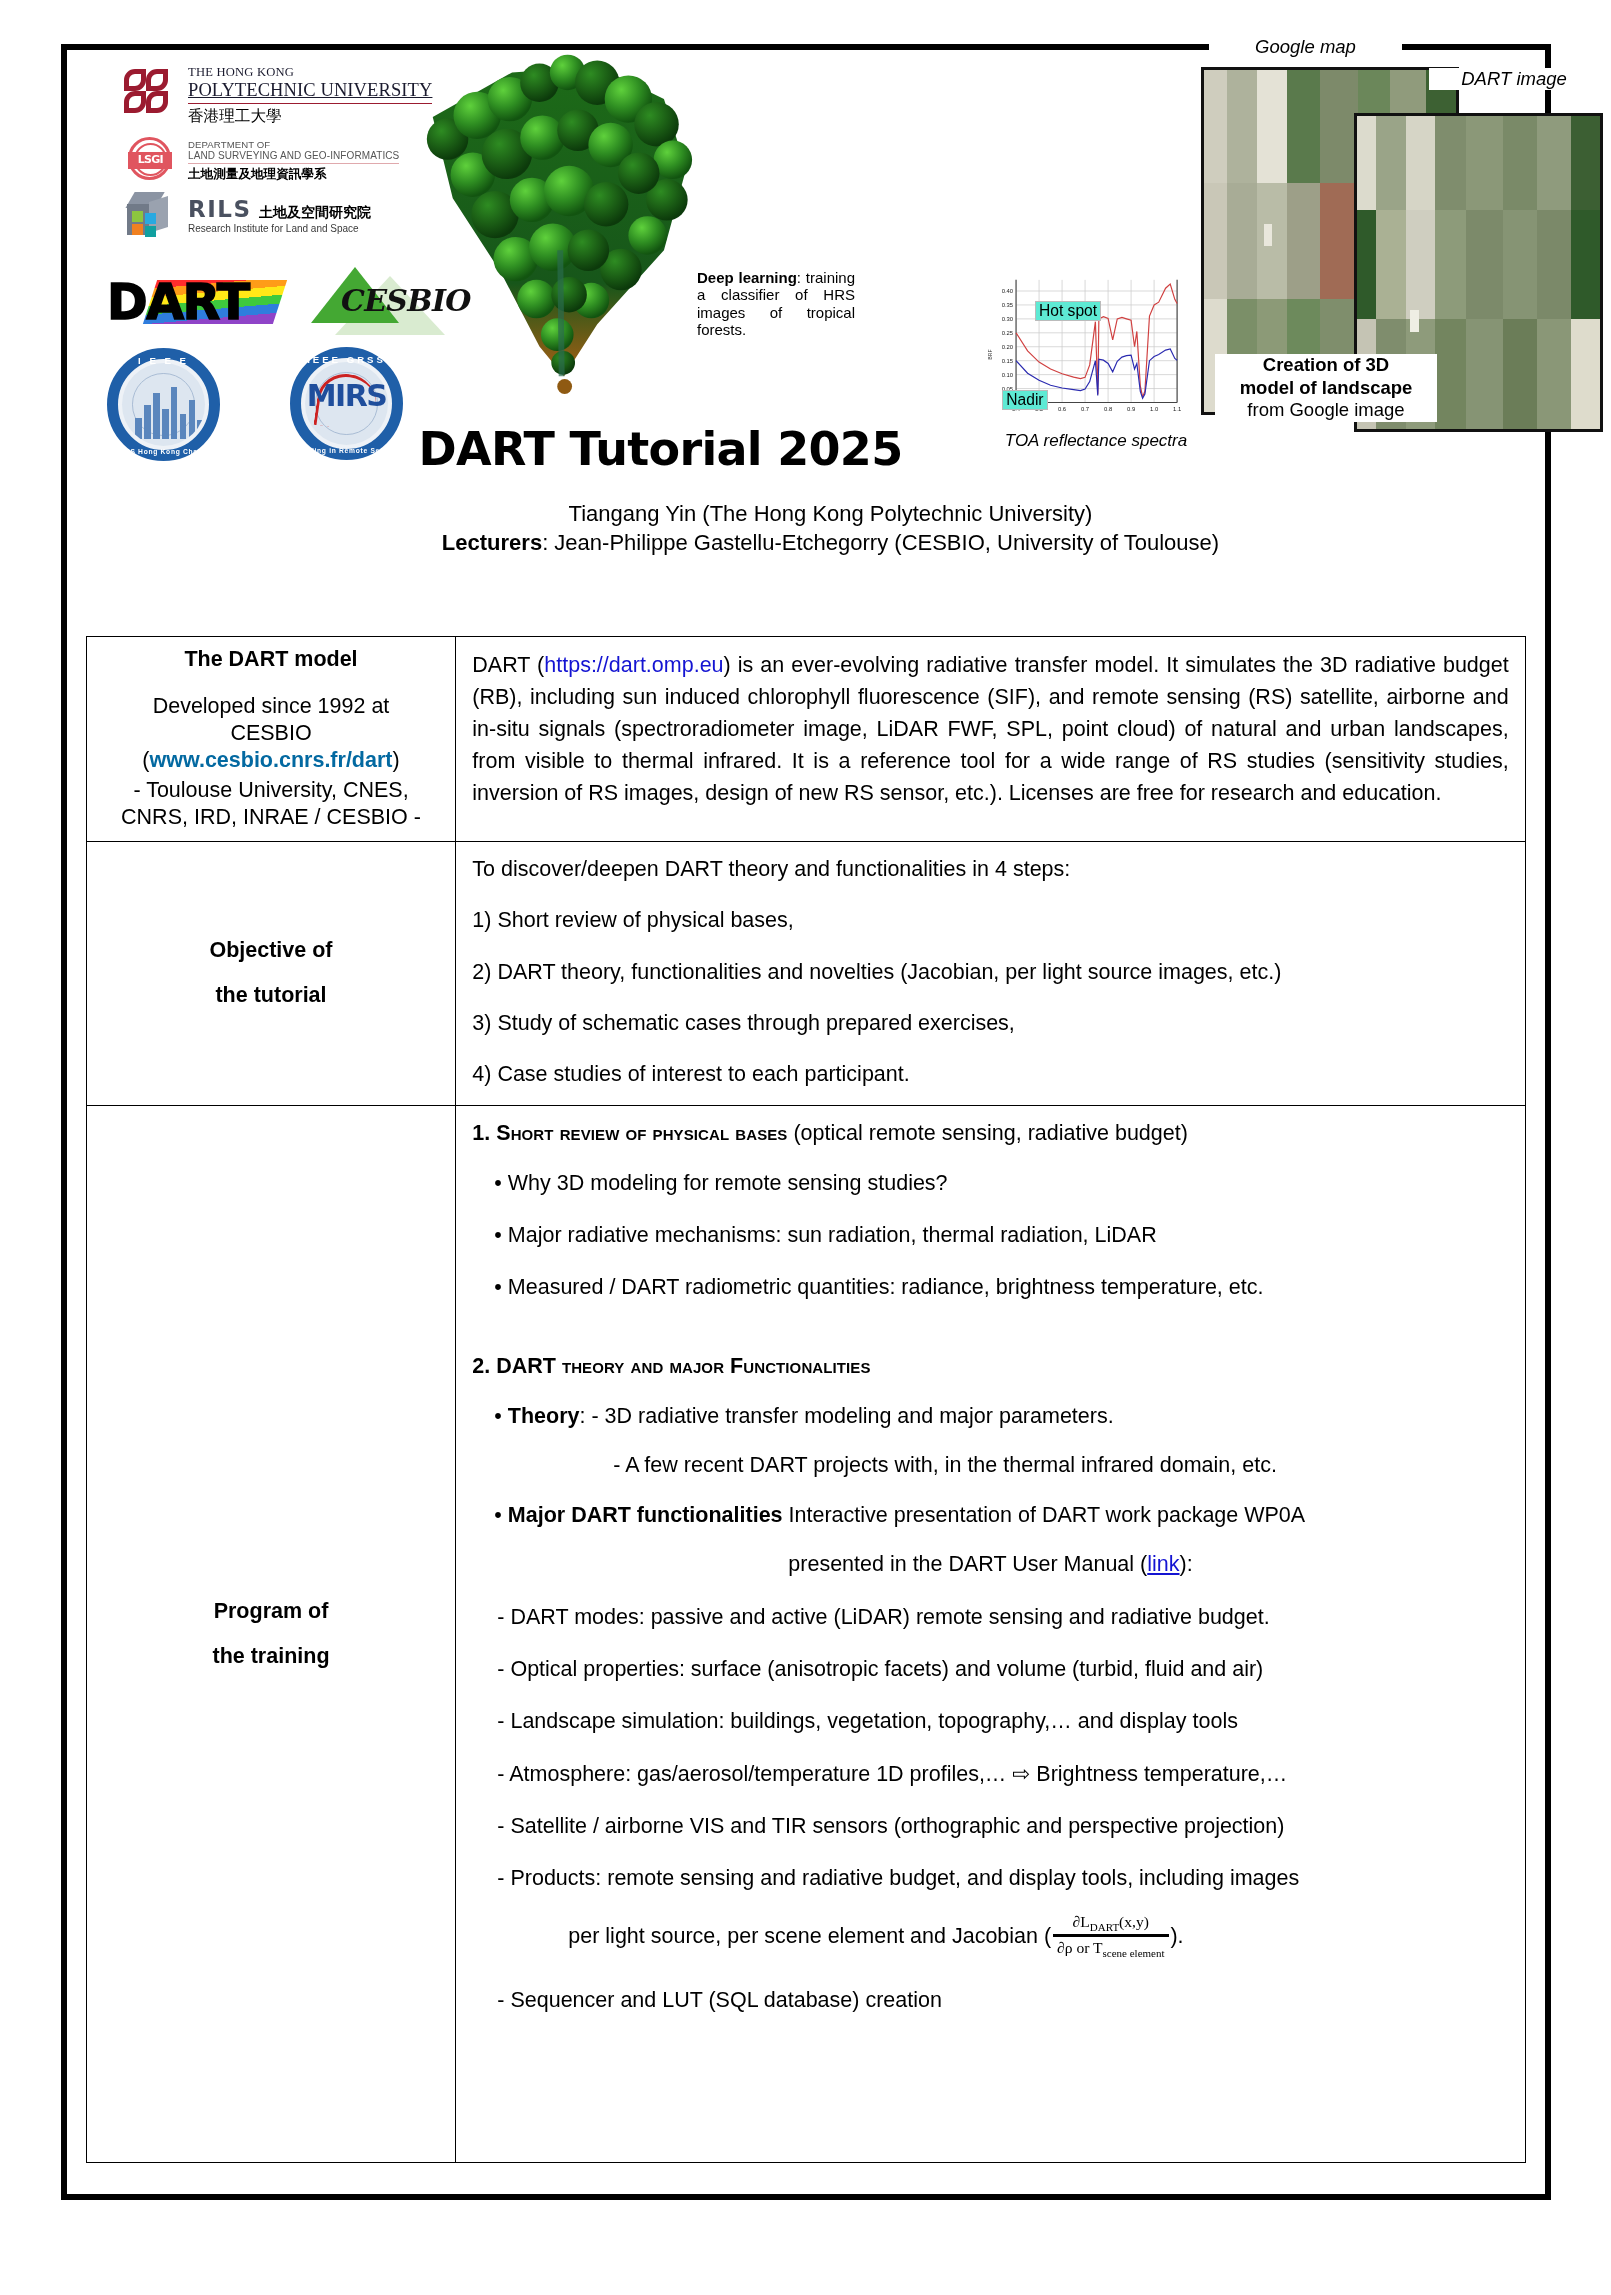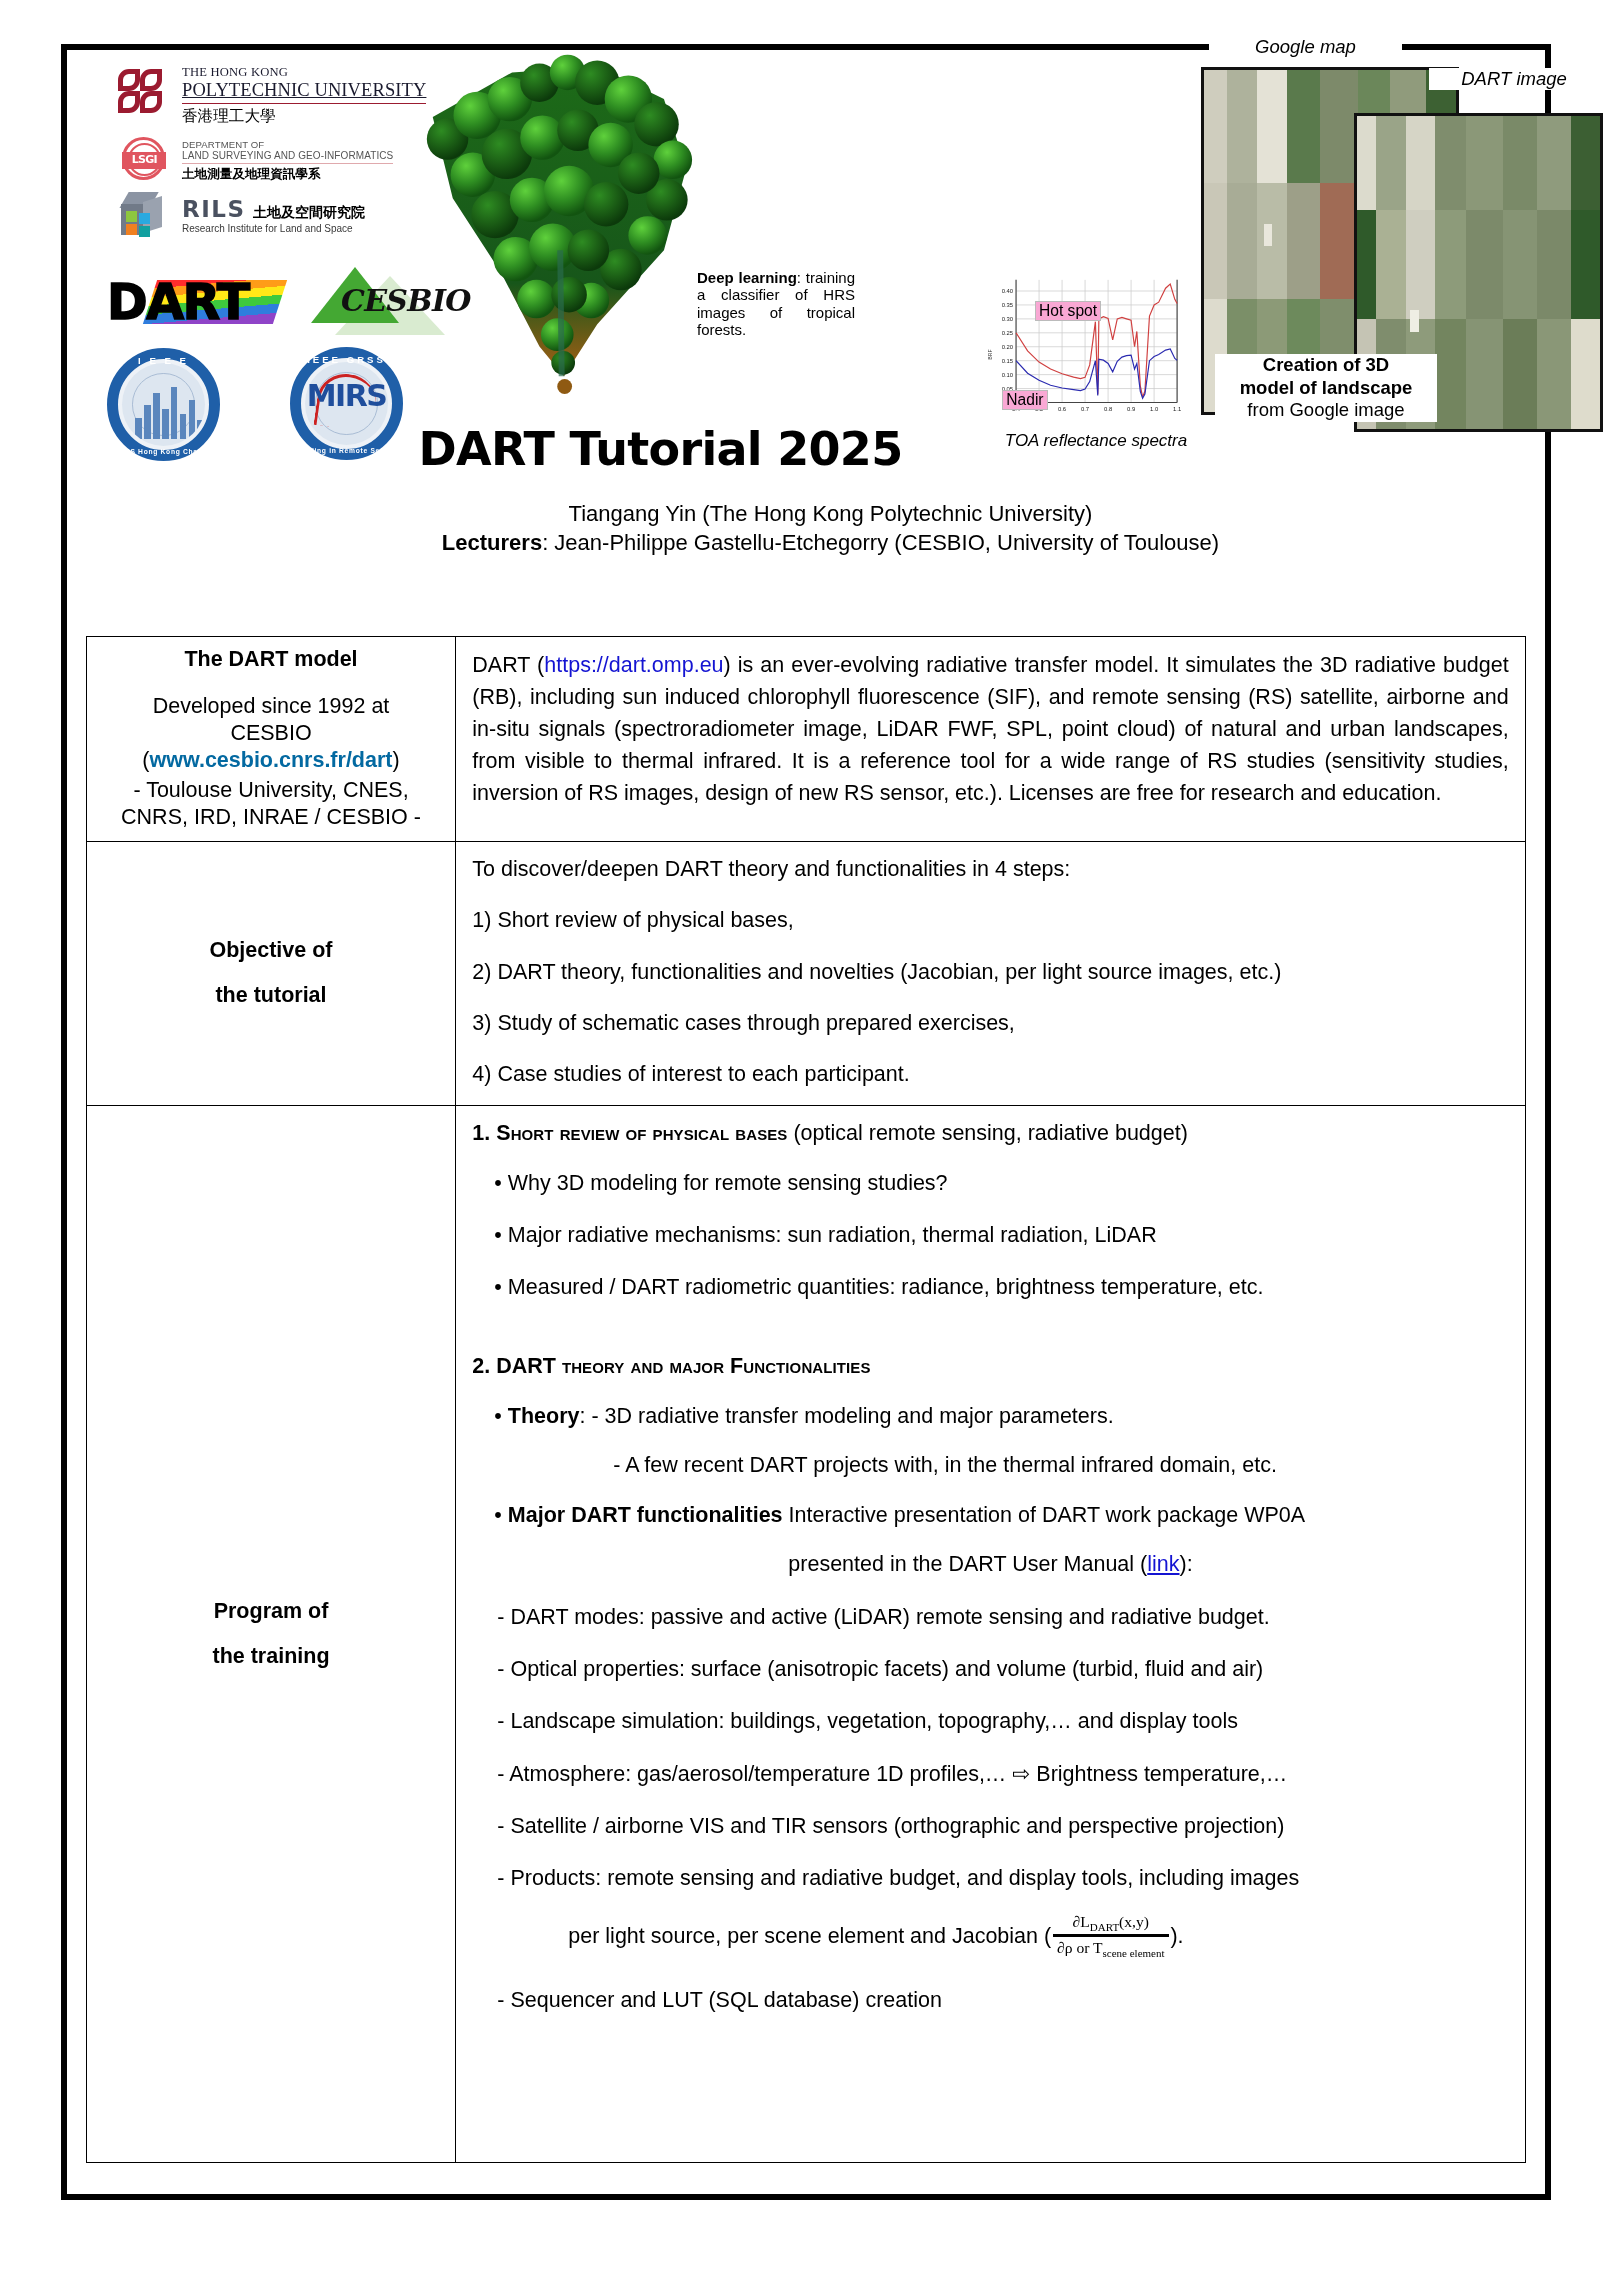--- a/index.html
+++ b/index.html
@@ -22,21 +22,21 @@
   }
 
   
   #header {
     position:absolute;
     left:68px; top:52px;
     width:1476px; height:585px;
   }
 
   
-  #logos { position:absolute; left:50px; top:13.3px; width:356px; }
+  #logos { position:absolute; left:56px; top:13.3px; width:356px; }
 
   .logo-row { display:flex; align-items:center; margin-bottom:4.4px; }
 
   
   .polyu-mark { width:55px; height:55px; position:relative; flex:0 0 55px; }
   .polyu-mark i {
     position:absolute; width:22px; height:22px;
     border:5.2px solid #9b1b30; border-radius:50% 0 50% 0;
   }
   .polyu-mark i:nth-child(1){ left:0;  top:0; }
@@ -209,21 +209,21 @@
     font-size:18px; line-height:1.2; text-align:center; padding:3px 1.5px;
   }
 
   
   #spectra {
     position:absolute; left:918px; top:219px; width:199px; height:164px;
     background:#fff;
   }
   #spectra svg { display:block; }
   #spectra .hotspot-lbl, #spectra .nadir-lbl {
-    position:absolute; background:#f9a8d4; border:0.7px solid #bbb;
+    position:absolute; background:#5eead4; border:0.7px solid #bbb;
     font-size:15.6px; padding:0 3px; font-family:"Liberation Sans", sans-serif;
   }
   #spectra .hotspot-lbl { left:49px; top:30px; }
   #spectra .nadir-lbl { left:16.3px; top:119px; }
   #spectra-cap {
     position:absolute; left:917px; top:379px; width:222px;
     font-style:italic; font-size:17px; text-align:center;
   }
 
   

